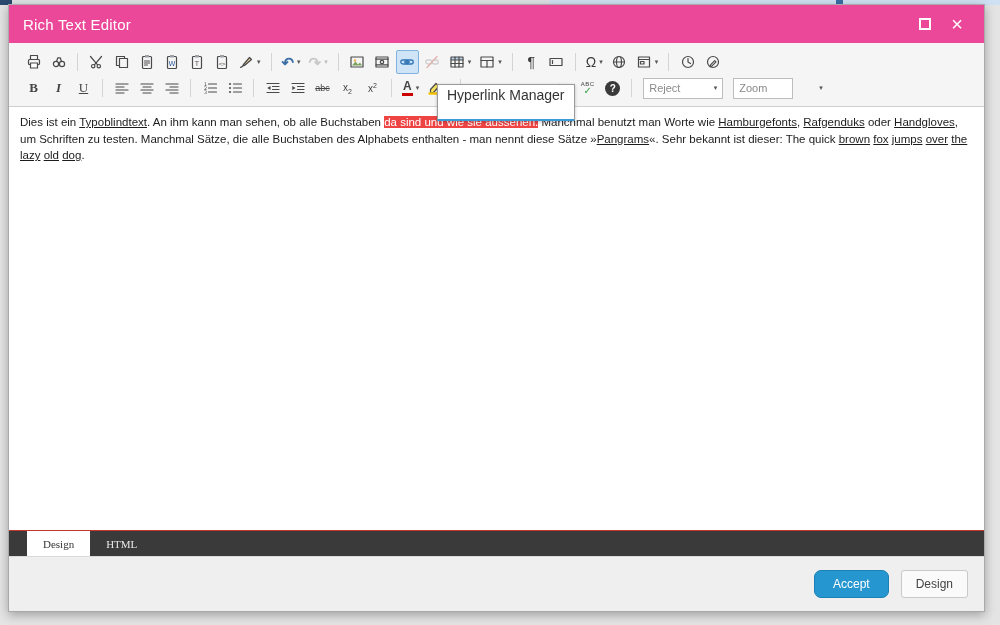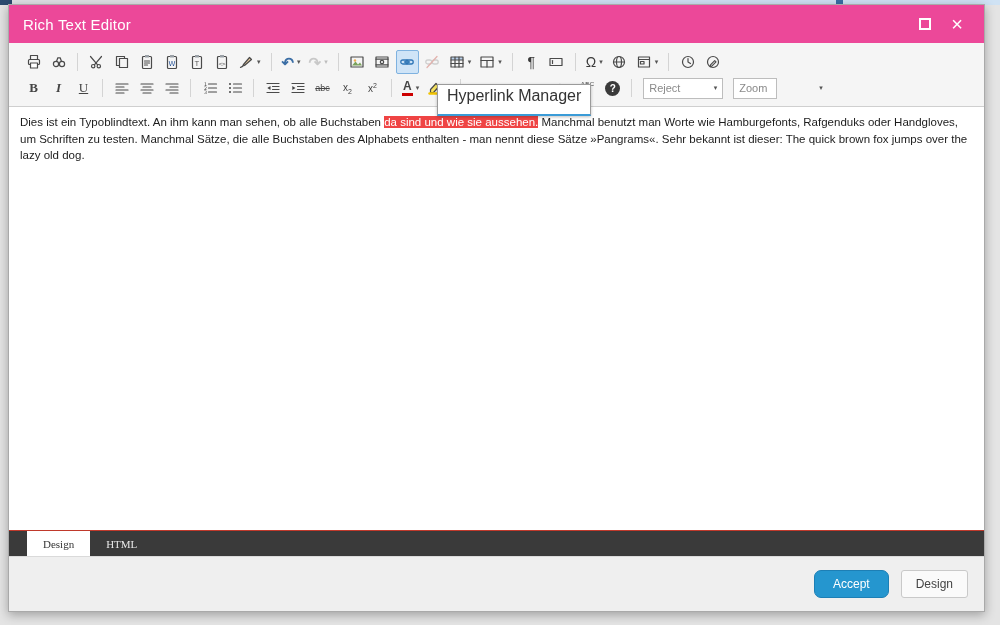--- a/index.html
+++ b/index.html
@@ -29,49 +29,49 @@
           color: #444; cursor: pointer; font-family: "Liberation Sans", sans-serif; }
   .tbtn.active { background: #cfe4f7; border-color: #7fb2e0; }
   .tbtn.disabled { opacity: .35; cursor: default; }
   .tbtn svg { width: 16px; height: 16px; }
   .dd { font-size: 7px; color: #555; margin-left: 3px; }
   .tsep { width: 1px; height: 18px; background: #d4d4d4; margin: 0 6px; flex: 0 0 auto; }
   .tselect { display: inline-flex; align-items: center; justify-content: space-between; height: 21px; border: 1px solid #bdbdbd;
              background: #fff; color: #8a8a8a; font-size: 11px; padding: 0 5px; margin: 0 5px; cursor: pointer; }
   .tselect .dd { margin-left: 8px; }
   .sel-paragraph-style { width: 80px; }
-  .sel-zoom { width: 44px; gap: 44px; }
+  .sel-zoom { width: 60px; gap: 44px; }
 
   .g-undo { color: #3b6ea5; font-size: 15px; font-weight: bold; line-height: 1; }
   .g-redo { color: #777; font-size: 15px; font-weight: bold; line-height: 1; }
   .g-pilcrow, .g-omega { font-size: 14px; color: #3a3a3a; line-height: 1; }
   .ic-b { font-weight: bold; font-size: 13px; font-family: "Liberation Serif", serif; }
   .ic-i { font-style: italic; font-weight: bold; font-size: 13px; font-family: "Liberation Serif", serif; }
   .ic-u { font-size: 13px; text-decoration: underline; font-family: "Liberation Serif", serif; }
   .ic-abc { font-size: 9px; text-decoration: line-through; }
   .ic-x { font-size: 10px; }
   .ic-x sub, .ic-x sup { font-size: 7px; }
   .ic-a { font-size: 12px; font-weight: bold; border-bottom: 3px solid #cc0000; line-height: 1.1; padding: 0 1px; }
   .ic-aa { font-size: 11px; }
   .ic-code { font-size: 10px; font-family: "DejaVu Sans Mono", monospace; }
   .ic-spell { display: inline-flex; flex-direction: column; align-items: center; line-height: 1; }
   .ic-spell .abc { font-size: 6px; letter-spacing: .5px; }
   .ic-spell .chk { color: #2f9e44; font-size: 10px; margin-top: -1px; }
   .ic-help { display: inline-flex; width: 15px; height: 15px; border-radius: 50%; background: #3a3a3a; color: #fff;
              align-items: center; justify-content: center; font-size: 10px; font-weight: bold; }
 
   .tooltip { position: absolute; left: 428px; top: 41px; background: #fff; border: 1px solid #9b9b9b;
-             border-bottom: 2px solid #3a9bd7; padding: 2px 9px 9px; font-size: 16px; color: #333;
+             border-bottom: 2px solid #3a9bd7; padding: 2px 9px 16px; font-size: 14px; color: #333;
              box-shadow: 0 1px 3px rgba(0,0,0,.25); white-space: nowrap; z-index: 5; }
 
   
   .editor { flex: 1 1 auto; background: #fff; overflow: hidden; padding: 7px 11px; font-size: 11.5px; color: #1c1c1c;
             line-height: 1.45; border-bottom: 1px solid #c0392b; }
   .lead-in { font-weight: bold; margin-bottom: 9px; }
-  .link { cursor: pointer; }
+  .link { text-decoration: underline; cursor: pointer; }
   .selected { background: #ef4444; color: #fff; }
 
   
   .tabbar { height: 25px; background: #3a3a3a; display: flex; align-items: stretch; flex: 0 0 auto; padding-left: 18px; }
   .tab { border: none; background: transparent; color: #e8e8e8; font-size: 11px; padding: 0 16px; cursor: pointer;
          font-family: Liberation Serif, serif; }
   .tab.active { background: #fff; color: #333; }
 
   
   .footer { height: 55px; background: #efefef; border-top: 1px solid #dadada; display: flex; align-items: center;

